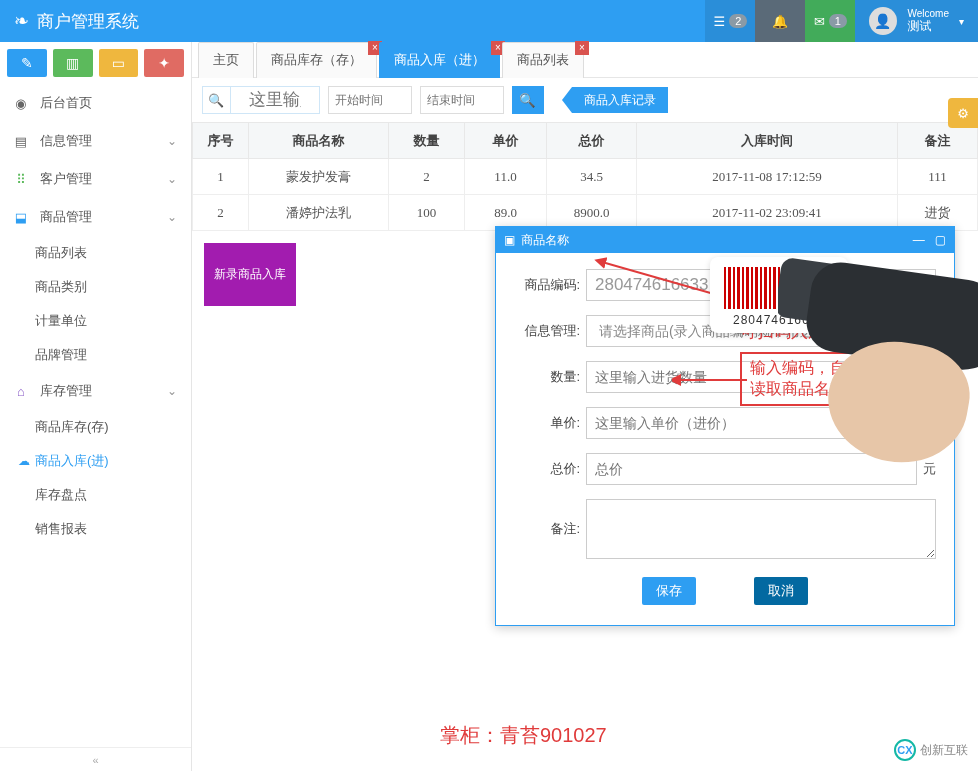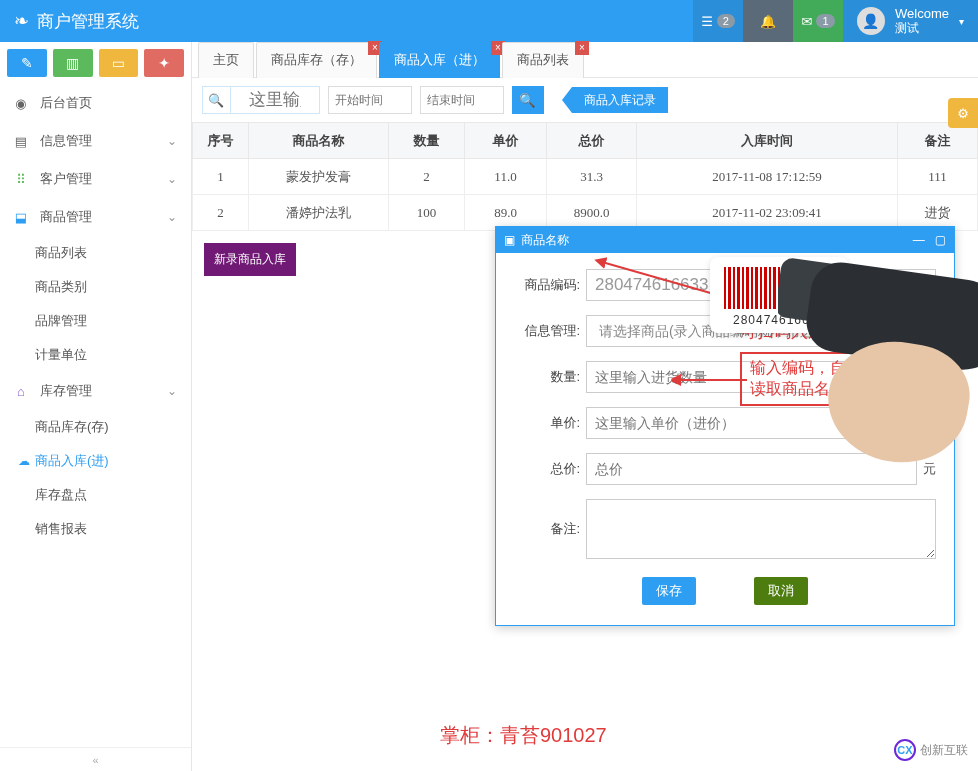--- a/index.html
+++ b/index.html
@@ -10,21 +10,21 @@
   .brand { display: flex; align-items: center; padding-left: 14px; font-size: 17px; gap: 8px; flex: 1; }
   .brand-icon { font-size: 18px; }
   .hdr-btn { height: 42px; min-width: 50px; display: flex; align-items: center; justify-content: center; gap: 4px; position: relative; color:#fff; }
   .hdr-btn.blue { background:#2a8ed9; }
   .hdr-btn.dark { background:#5a6a78; }
   .hdr-btn.green { background:#42ab5a; }
   .hdr-badge { background:#8a9aa6; color:#fff; border-radius:10px; font-size:11px; padding:1px 6px; }
   .hdr-user { display:flex; align-items:center; gap:10px; padding:0 14px; background:#2a8ed9; height:42px; }
   .avatar { width:28px; height:28px; border-radius:50%; background:#ddd; display:flex; align-items:center; justify-content:center; font-size:14px; color:#555; overflow:hidden; }
   .welcome { line-height:1.15; font-size:12px; }
-  .welcome .w1 { font-size:13px; }
+  .welcome .w1 { font-size:10px; }
 
   
   .wrap { display:flex; height: calc(771px - 42px); }
   .sidebar { width:192px; background:#fff; border-right:1px solid #e5e5e5; display:flex; flex-direction:column; }
   .sb-tools { display:flex; padding:7px; gap:6px; }
   .sb-tool { flex:1; height:28px; border-radius:2px; display:flex; align-items:center; justify-content:center; color:#fff; font-size:14px; }
   .sb-tool.t1 { background:#2e9ef2; }
   .sb-tool.t2 { background:#5cba5c; }
   .sb-tool.t3 { background:#efb73e; }
   .sb-tool.t4 { background:#e06b63; }
@@ -56,49 +56,49 @@
   .tb-go { width:32px; height:28px; background:#2e9ef2; color:#fff; display:flex; align-items:center; justify-content:center; border:none; }
   .tb-link { background:#2e9ef2; color:#fff; height:26px; padding:0 12px; display:flex; align-items:center; position:relative; margin-left:20px; font-size:12px; }
   .tb-link::before { content:""; position:absolute; left:-10px; top:0; border:13px solid transparent; border-left:none; border-right:10px solid #2e9ef2; }
 
   
   table.data { width:100%; border-collapse:collapse;font-family:Liberation Serif, serif; }
   table.data th { background:#f5f7f8; border:1px solid #e8e8e8; height:36px; font-weight:600; color:#444; font-size:13px; }
   table.data td { border:1px solid #eee; height:36px; text-align:center; color:#555; font-size:13px; }
 
   .below { padding:12px; }
-  .green-btn { background:#701a75; color:#fff; padding:8px 10px; display:inline-block; font-size:12px; }
+  .green-btn { background:#a21caf; color:#fff; padding:23px 10px; display:inline-block; font-size:12px; }
 
   
   .modal { position:absolute; left:303px; top:184px; width:460px; background:#fff; border:1px solid #2e9ef2; box-shadow:0 2px 10px rgba(0,0,0,.2); }
   .modal-hd { background:#2e9ef2; color:#fff; height:26px; display:flex; align-items:center; padding:0 8px; font-size:12px; gap:6px; }
   .modal-hd .mtools { margin-left:auto; display:flex; gap:10px; font-size:12px; }
   .modal-bd { padding:16px 18px 20px; }
   .frow { display:flex; align-items:center; margin-bottom:14px; }
   .flab { width:72px; text-align:right; color:#444; font-size:13px; padding-right:6px; }
   .finp { flex:1; height:32px; border:1px solid #ccc; padding:0 8px; font-size:14px; color:#15803d; background:#fff; }
   .funit { margin-left:6px; color:#555; }
   .ftext { flex:1; height:60px; border:1px solid #ccc; }
   .fbtns { display:flex; justify-content:center; gap:10px; margin-top:18px; }
   .fbtn { padding:5px 14px; color:#fff; border:none; font-size:13px; border-radius:2px; }
   .fbtn.save { background:#2e9ef2; }
-  .fbtn.cancel { background:#4d7c0f;margin-left:48px; }
+  .fbtn.cancel { background:#0369a1;margin-left:48px; }
 
   
   .anno-red { position:absolute; color:#e03b3b; font-size:17px; }
   .anno-box { position:absolute; border:2px solid #e03b3b; }
   .arrow { position:absolute; }
 
   
   .fab { position:absolute; right:0; top:56px; width:30px; height:30px; background:#efb73e; border-radius:4px 0 0 4px; display:flex; align-items:center; justify-content:center; color:#fff; }
 
   
   .footer-label { position:absolute; left:440px; top:722px; color:#e03b3b; font-size:20px; }
   .watermark { position:absolute; right:10px; bottom:10px; display:flex; align-items:center; gap:4px; color:#888; font-size:12px; }
-  .watermark .wm-icon { width:22px; height:22px; border:2px solid #6d28d9; border-radius:50%; display:flex; align-items:center; justify-content:center; color:#2e9ef2; font-weight:bold; font-size:11px; }
+  .watermark .wm-icon { width:22px; height:22px; border:2px solid #14b8a6; border-radius:50%; display:flex; align-items:center; justify-content:center; color:#2e9ef2; font-weight:bold; font-size:11px; }
 
   
   .scanner-box { position:absolute; right:130px; top:215px; background:#fff; border-radius:8px; padding:10px 14px 6px; box-shadow:0 2px 6px rgba(0,0,0,.15); text-align:center; }
   .barcode { width:110px; height:42px; background:repeating-linear-gradient(90deg,#c00 0 2px,#fff 2px 4px,#c00 4px 7px,#fff 7px 9px); margin-bottom:4px; }
   .barcode-num { font-size:12px; color:#333; letter-spacing:1px; }
   .scanner { position:absolute; right:0; top:200px; width:200px; height:260px; overflow:hidden; pointer-events:none; }
   .gun-body { position:absolute; right:-30px; top:30px; width:200px; height:90px; background:#2b2f33; border-radius:40px 60px 60px 40px; transform:rotate(8deg); }
   .gun-head { position:absolute; right:120px; top:20px; width:80px; height:60px; background:#3a3f44; border-radius:12px; transform:rotate(8deg); }
   .hand { position:absolute; right:10px; top:100px; width:140px; height:120px; background:#e7c6a8; border-radius:50% 40% 50% 50%; transform:rotate(10deg); }
 
@@ -162,24 +162,24 @@
       <span>商品管理</span>
       <span class="chev">⌄</span>
     </div>
     <div class="sb-sub">
         <span>商品列表</span>
       </div>
     <div class="sb-sub">
         <span>商品类别</span>
       </div>
     <div class="sb-sub">
+        <span>计量单位</span>
+      </div>
+    <div class="sb-sub">
         <span>品牌管理</span>
-      </div>
-    <div class="sb-sub">
-        <span>计量单位</span>
       </div>
 
     <div class="sb-item top purple">
       <span class="ico">⌂</span>
       <span>库存管理</span>
       <span class="chev">⌄</span>
     </div>
     <div class="sb-sub">
         <span>商品库存(存)</span>
       </div>
@@ -241,21 +241,21 @@
           <th><span>入库时间</span></th>
           <th style="width:80px"><span>备注</span></th>
         </tr>
       </thead>
       <tbody>
         <tr>
           <td>1</td>
           <td>蒙发护发膏</td>
           <td>2</td>
           <td>11.0</td>
-          <td>31.3</td>
+          <td>34.5</td>
           <td>2017-11-08 17:12:59</td>
           <td>111</td>
         </tr>
         <tr>
           <td>2</td>
           <td>潘婷护法乳</td>
           <td>100</td>
           <td>89.0</td>
           <td>8900.0</td>
           <td>2017-11-02 23:09:41</td>

